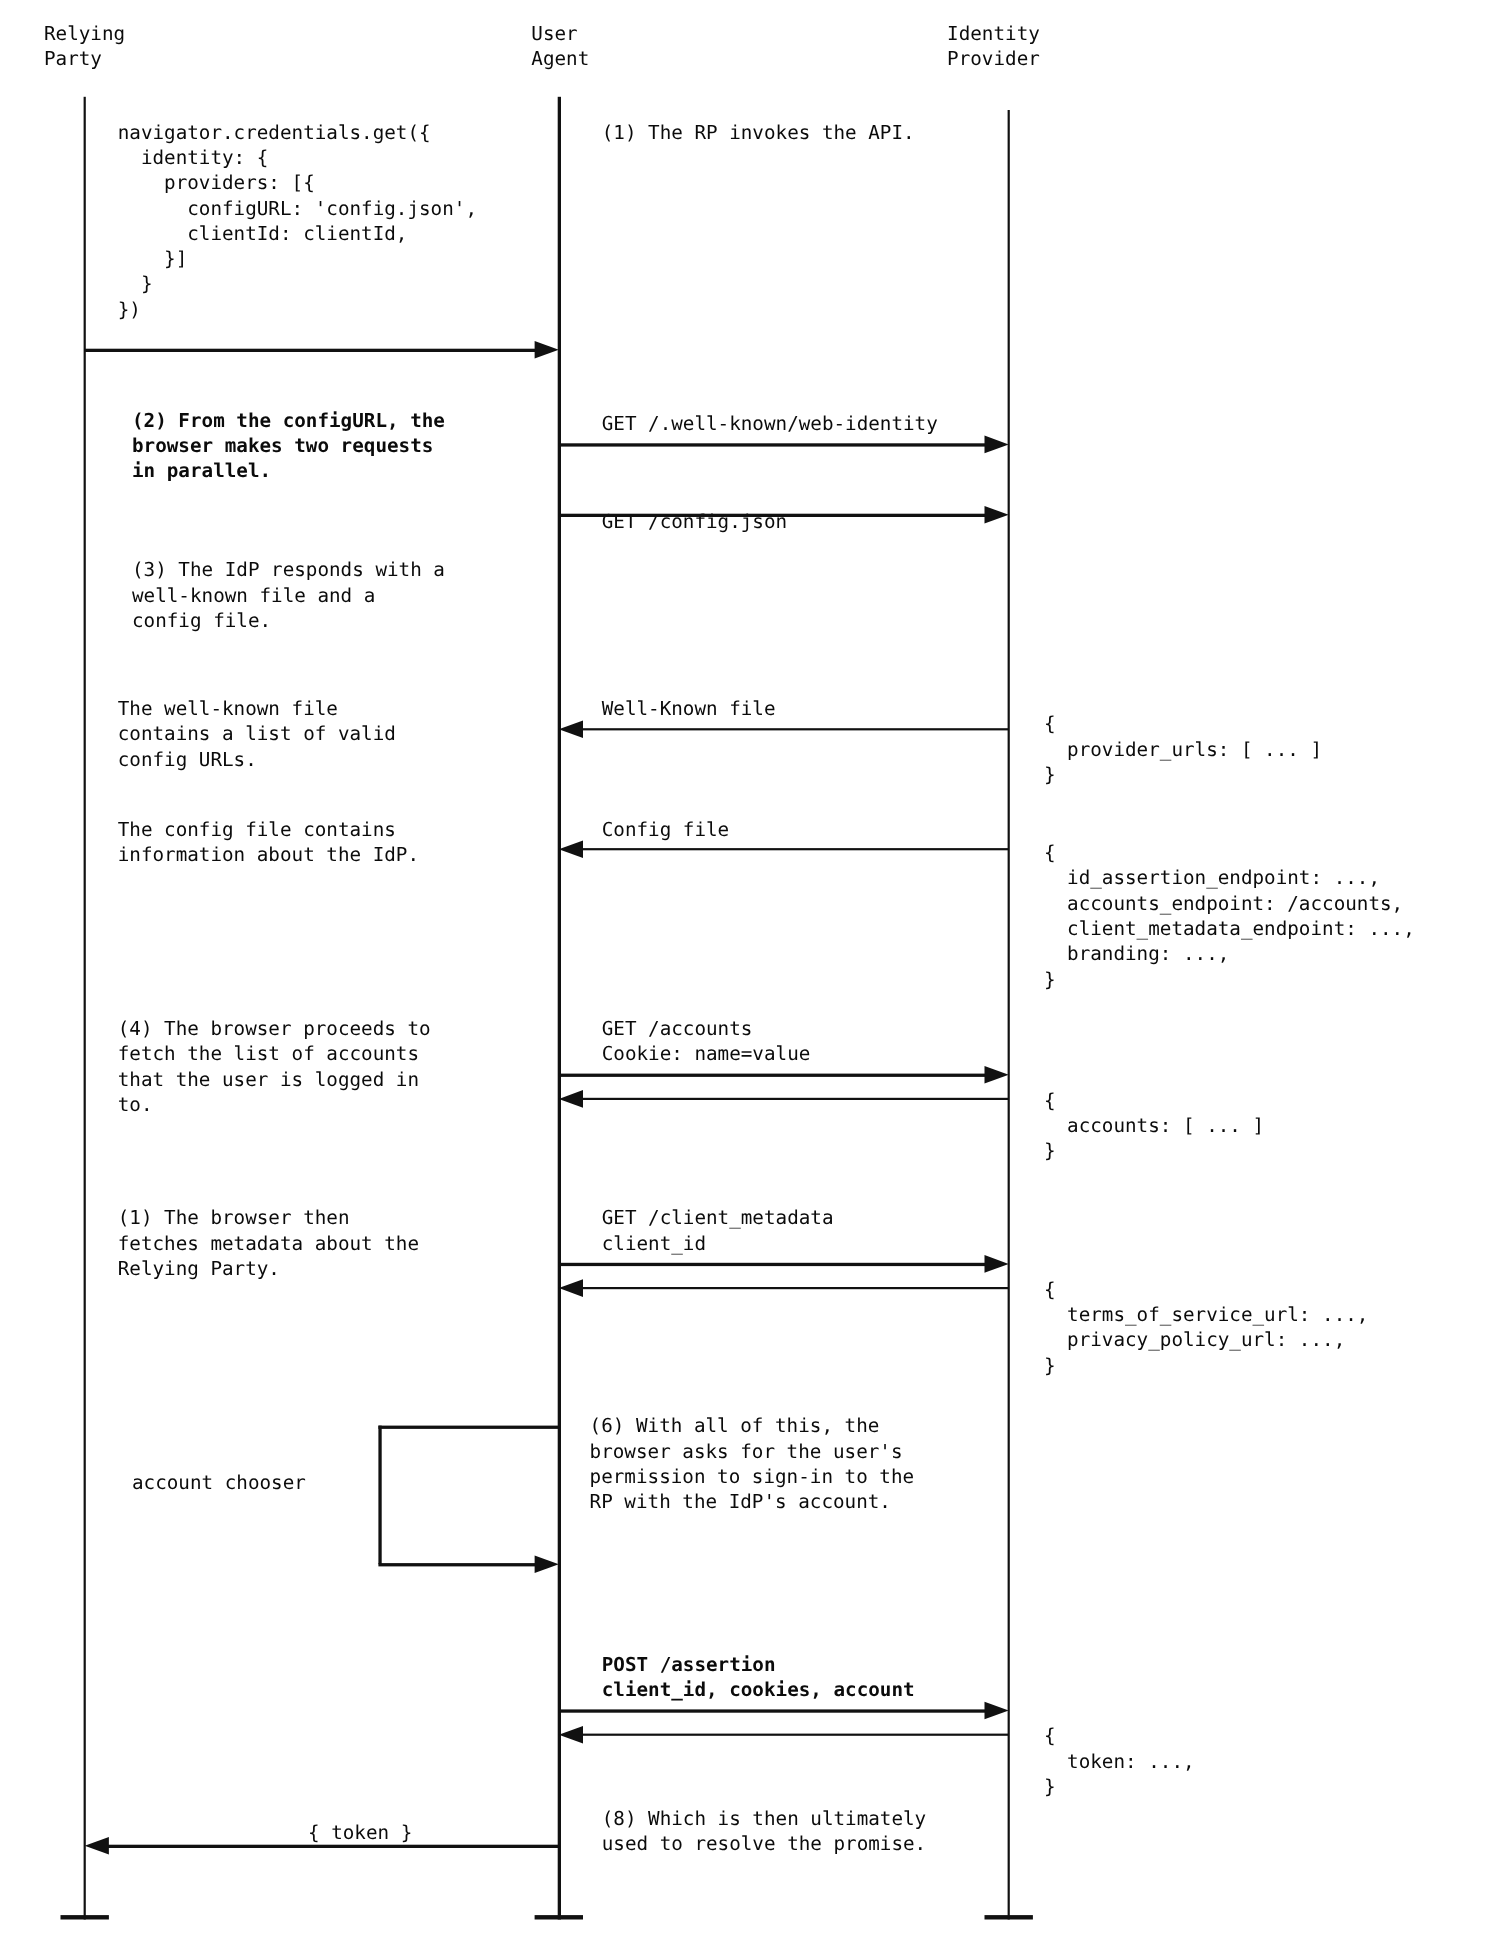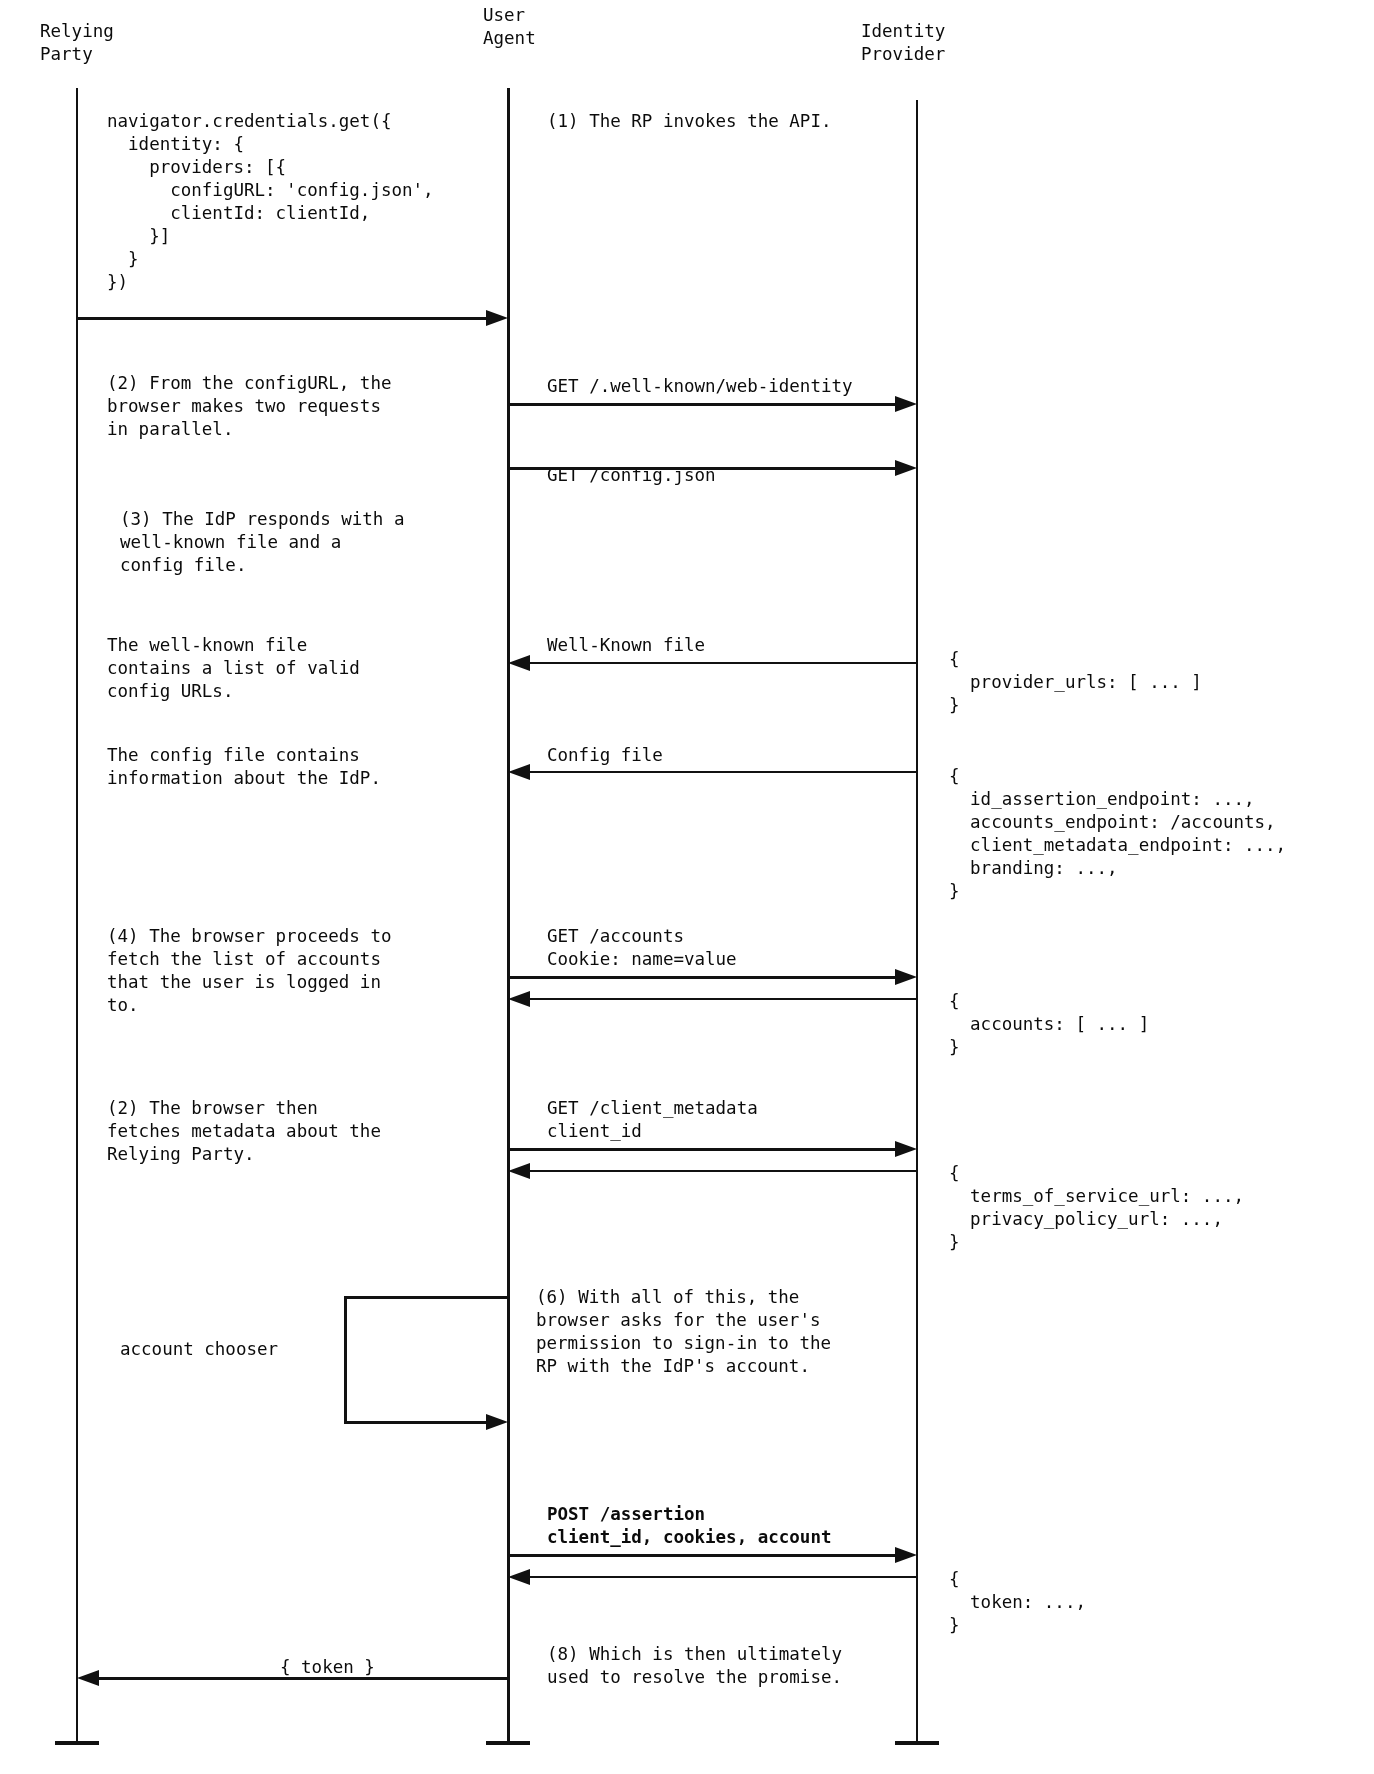--- a/index.html
+++ b/index.html
@@ -23,21 +23,21 @@
   .arrow.left .head { left:0; border-right:22px solid #111; }
   .arrow.left .shaft { left:16px; right:0; }
 </style>
 </head>
 <body>
 
 <div id="stage">
 
   <div class="t" style="left:40px;  top:20px;">Relying
 Party</div>
-  <div class="t" style="left:483px; top:4px;">User
+  <div class="t" style="left:483px; top:20px;">User
 Agent</div>
   <div class="t" style="left:861px; top:20px;">Identity
 Provider</div>
 
   <div class="lifeline" style="left:76px;  top:88px;  height:1657px;"></div>
   <div class="lifeline thick" style="left:507px; top:88px;  height:1657px;"></div>
   <div class="lifeline" style="left:916px; top:100px; height:1645px;"></div>
 
   <div class="foot" style="left:55px;  top:1741px;"></div>
   <div class="foot" style="left:486px; top:1741px;"></div>
@@ -50,21 +50,21 @@
       clientId: clientId,
     }]
   }
 })</div>
   <div class="t" style="left:547px; top:110px;">(1) The RP invokes the API.</div>
   <div class="arrow right" style="left:77px; top:310px; width:431px;">
     <span class="shaft"></span>
     <span class="head"></span>
   </div>
 
-  <div class="t" style="left:107px; top:372px;">(2) From the configURL, the
+  <div class="t" style="left:120px; top:372px;font-weight:bold;">(2) From the configURL, the
 browser makes two requests
 in parallel.</div>
   <div class="t" style="left:547px; top:375px;">GET /.well-known/web-identity</div>
   <div class="arrow right" style="left:508px; top:396px; width:409px;">
     <span class="shaft"></span>
     <span class="head"></span>
   </div>
   <div class="t" style="left:547px; top:464px;">GET /config.json</div>
   <div class="arrow right" style="left:508px; top:460px; width:409px;">
     <span class="shaft"></span>
@@ -112,21 +112,21 @@
     <span class="head"></span>
   </div>
   <div class="arrow left thin" style="left:508px; top:991px; width:409px;">
     <span class="shaft"></span>
     <span class="head"></span>
   </div>
   <div class="t" style="left:949px; top:990px;">{
   accounts: [ ... ]
 }</div>
 
-  <div class="t" style="left:107px; top:1097px;">(2) The browser then
+  <div class="t" style="left:107px; top:1097px;">(1) The browser then
 fetches metadata about the
 Relying Party.</div>
   <div class="t" style="left:547px; top:1097px;">GET /client_metadata
 client_id</div>
   <div class="arrow right" style="left:508px; top:1141px; width:409px;">
     <span class="shaft"></span>
     <span class="head"></span>
   </div>
   <div class="arrow left thin" style="left:508px; top:1163px; width:409px;">
     <span class="shaft"></span>

